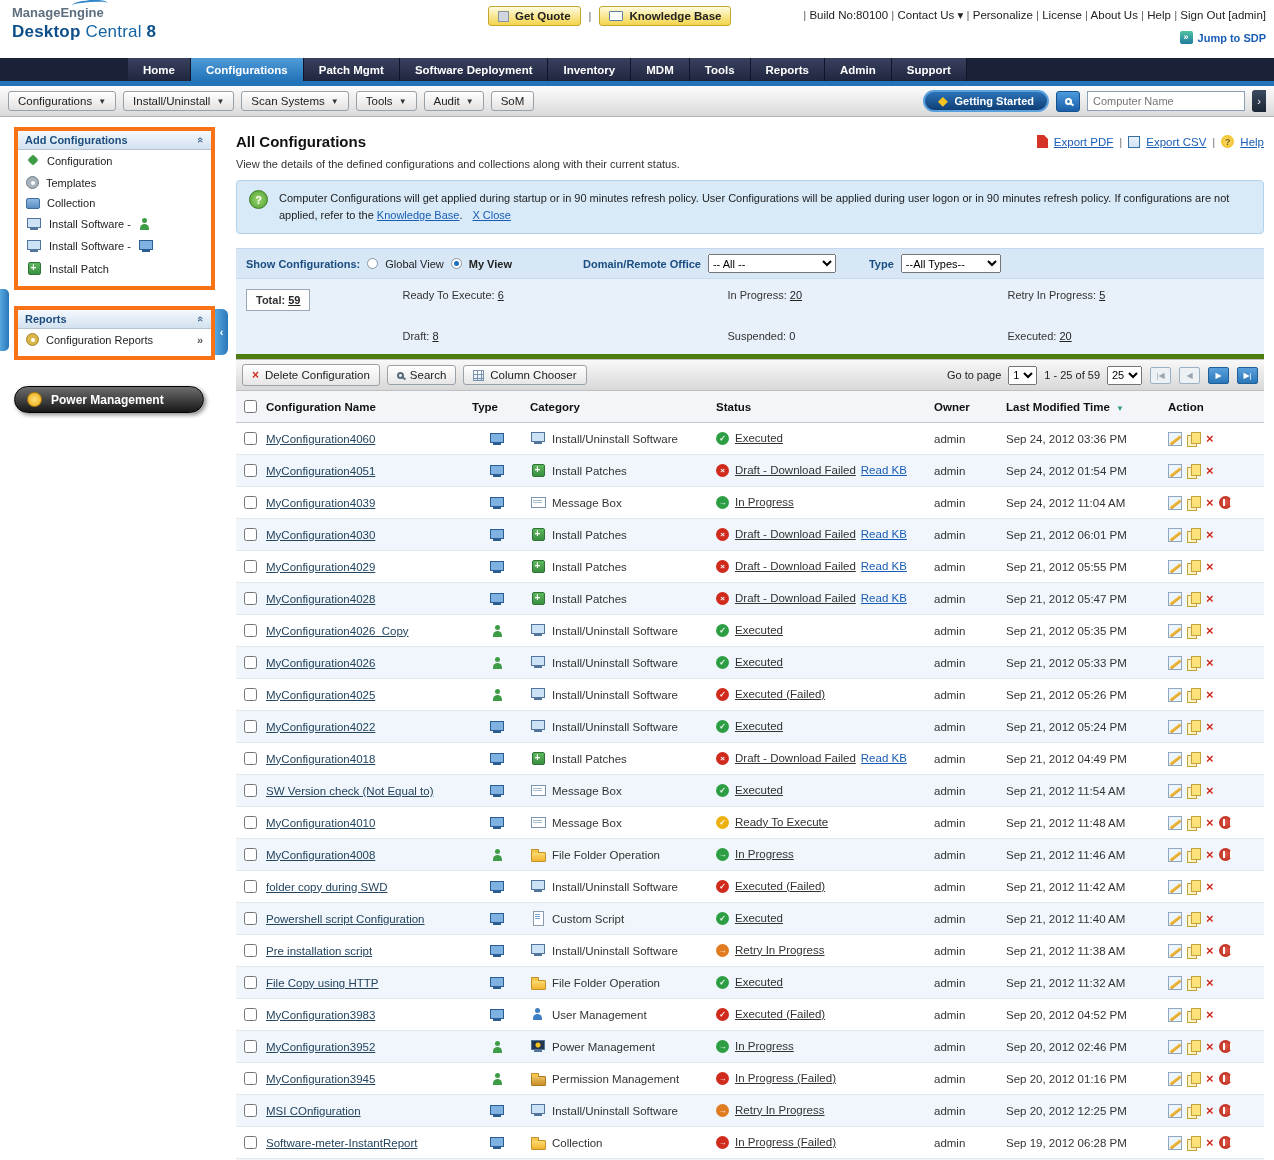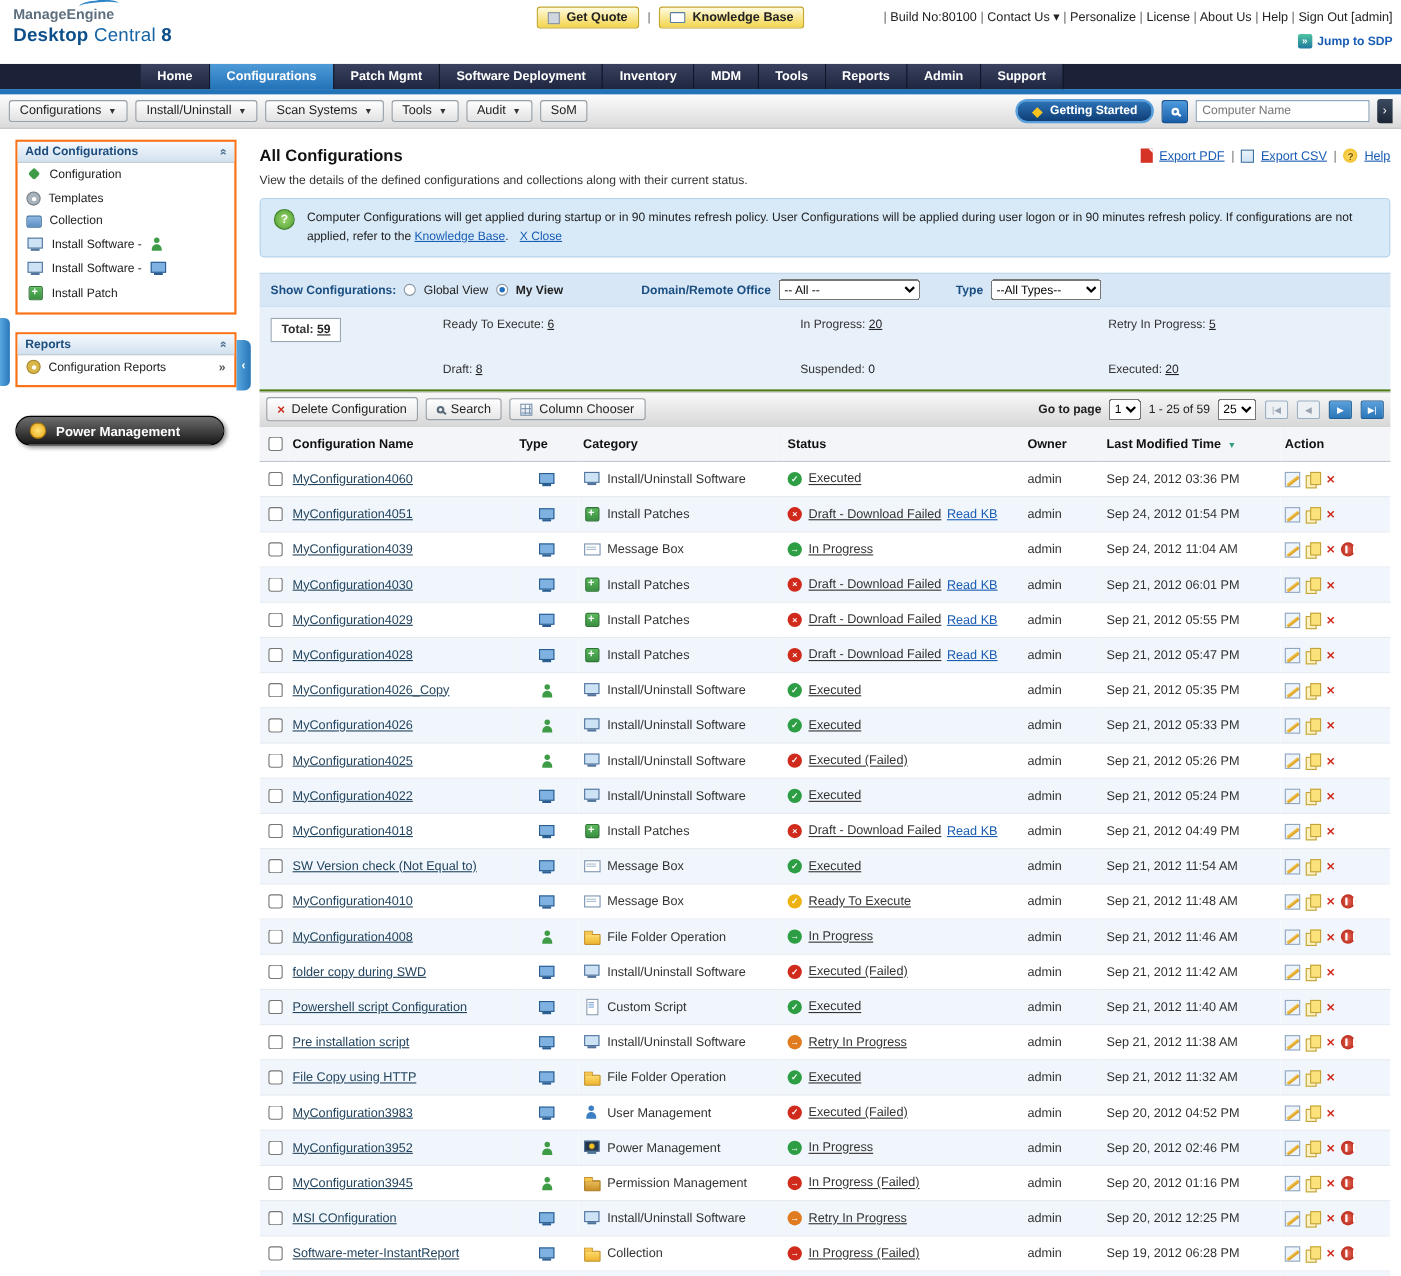--- a/index.html
+++ b/index.html
@@ -39,21 +39,21 @@
 .mag{width:7px;height:7px;border:2px solid #fff;border-radius:50%;position:relative;display:block}
 .mag::after{content:'';position:absolute;width:5px;height:2px;background:#fff;right:-4px;bottom:-2px;transform:rotate(40deg)}
 .mag2{width:7px;height:7px;border:2px solid #5a6b7c;border-radius:50%;position:relative;display:inline-block}
 .mag2::after{content:'';position:absolute;width:5px;height:2px;background:#5a6b7c;right:-4px;bottom:-2px;transform:rotate(40deg)}
 .searchinput{width:158px;height:20px;border:1px solid #8aa0b8;padding:0 5px;font-family:inherit;font-size:11px;color:#444}
 .go-arrow{width:14px;height:22px;background:linear-gradient(#3c4b61,#1c2534);color:#fff;display:flex;align-items:center;justify-content:center;border-radius:3px 0 0 3px}
 
 .page{display:flex;position:relative;align-items:flex-start}
 .left-strip{position:absolute;left:0;top:172px;width:9px;height:62px;background:linear-gradient(90deg,#57a7e0,#2a77b8);border-radius:0 5px 5px 0}
 .sidebar{width:222px;padding:10px 7px 0 14px;flex:none}
-.panel{border:2px solid #f97316;background:#fff;margin-bottom:16px}
+.panel{border:4px solid #f97316;background:#fff;margin-bottom:16px}
 .panel-h{display:flex;justify-content:space-between;align-items:center;background:linear-gradient(#f4f9fd,#d2e1ef);border-bottom:1px solid #b7c2cc;color:#1c4d7e;font-weight:bold;padding:3px 7px}
 .chev{transform:rotate(90deg);color:#4a7091;font-size:11px;display:inline-block}
 .panel-b{padding:0 0 6px}
 .sitem{display:flex;align-items:center;gap:7px;padding:4px 8px;color:#222}
 .silabel{white-space:nowrap}
 .tr-arrow{margin-left:auto;color:#555;font-weight:bold}
 .pm{margin-top:26px;width:190px;background:linear-gradient(#6e6e6e,#171717);border:1px solid #000;border-radius:14px;color:#fff;font-weight:bold;font-size:12px;padding:5px 12px;display:flex;align-items:center;gap:9px;box-shadow:2px 2px 4px rgba(0,0,0,.45)}
 .pm-icon{width:15px;height:15px;border-radius:50%;background:radial-gradient(#ffe27a,#e8a50f);border:1px solid #b27d08;flex:none}
 .collapse-tab{position:absolute;left:215px;top:192px;width:13px;height:46px;background:linear-gradient(90deg,#57a7e0,#2a77b8);border-radius:0 6px 6px 0;color:#fff;display:flex;align-items:center;justify-content:center;font-weight:bold}
 
@@ -75,35 +75,35 @@
 .blue{color:#1a5db4}
 .close{margin-left:10px}
 
 .filterbar{background:#d7e7f6;border-top:1px solid #c3d8ec;border-bottom:1px solid #c9dcee;padding:5px 10px;display:flex;align-items:center;gap:7px}
 .flabel{color:#1a4d80;font-weight:bold}
 .dm1{margin-left:64px}.dm2{margin-left:26px}
 .radio{width:11px;height:11px;border:1px solid #8a97a5;border-radius:50%;background:#fff;position:relative;display:inline-block}
 .radio.sel::after{content:'';position:absolute;left:2px;top:2px;width:5px;height:5px;border-radius:50%;background:#1f6fc0}
 .rlabel{color:#222}.rlabel.bold{font-weight:bold}
 .sel-sm{font-family:inherit;font-size:11px;height:19px}
-.statswrap{background:#e8f1fa;padding:10px 10px 12px;display:flex;border-bottom:2px solid #4d7c0f}
+.statswrap{background:#e8f1fa;padding:10px 10px 12px;display:flex;border-bottom:5px solid #4d7c0f}
 .total-box{background:#fff;border:1px solid #9aa7b5;padding:4px 9px;font-weight:bold;align-self:flex-start;white-space:nowrap}
 .total-box .tv{color:#222;font-weight:bold}
 .stats-grid{flex:1;display:grid;grid-template-columns:325px 280px auto;row-gap:29px;margin-left:92px;align-content:center}
 .svalue{color:#222}
 .svalue.nolink{text-decoration:none}
 
 .tbltoolbar{display:flex;align-items:center;gap:7px;background:linear-gradient(#f8f8f8,#d8d8d8);border-top:1px solid #c0c0c0;border-bottom:1px solid #c0c0c0;padding:4px 6px}
 .tb{display:flex;align-items:center;gap:6px;background:linear-gradient(#fff,#e6e6e6);border:1px solid #99a1a9;border-radius:3px;padding:3px 9px;font-size:11.5px;font-family:inherit;color:#222}
 .red-x{color:#d12b1e;font-weight:bold;font-size:12px}
 .gridicon{width:11px;height:11px;border:1px solid #7a93ad;background:linear-gradient(#fff,#dfe8f2);position:relative;display:inline-block}
 .gridicon::after{content:'';position:absolute;left:3px;top:0;bottom:0;width:1px;background:#7a93ad;box-shadow:4px 0 0 #7a93ad}
 .gridicon::before{content:'';position:absolute;top:3px;left:0;right:0;height:1px;background:#7a93ad;box-shadow:0 4px 0 #7a93ad}
 .pager{margin-left:auto;display:flex;align-items:center;gap:7px}
-.pgoto{font-weight:bold;color:#222}
+.pgoto{font-weight:normal;color:#222}
 .prange{color:#222}
 .pgbtn{width:21px;height:17px;display:inline-flex;align-items:center;justify-content:center;font-size:8px;border:1px solid #9ab0c4;border-radius:2px;margin-left:1px}
 .pgbtn.en{background:linear-gradient(#5aa0dc,#2a77b8);color:#fff;border-color:#1f5e97}
 .pgbtn.dis{background:#eef1f4;color:#99a5b0}
 
 .cfg-table{width:100%;border-collapse:collapse;table-layout:fixed}
 .cfg-table th{background:#f4f5f8;border-bottom:1px solid #c3c9d4;padding:6px 4px;text-align:left;font-size:11.5px;color:#111;white-space:nowrap}
 .cfg-table td{padding:6px 4px;border-bottom:1px solid #e4eaf0;font-size:11.5px;vertical-align:middle;white-space:nowrap;overflow:hidden}
 tr.alt{background:#f0f6fc}
 .sort{color:#2f9e83;font-size:8px;margin-left:6px}

